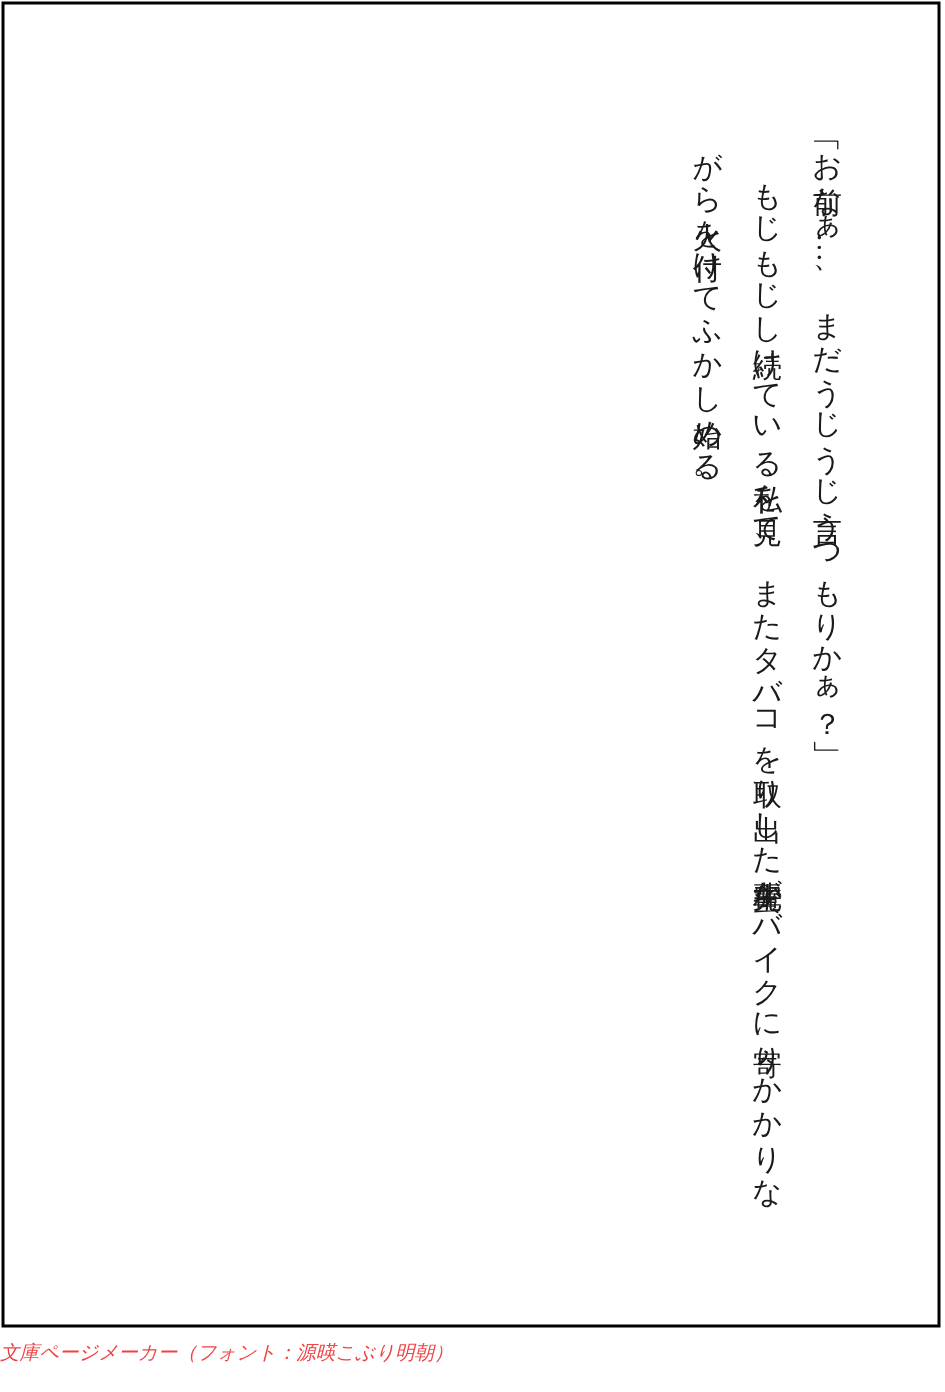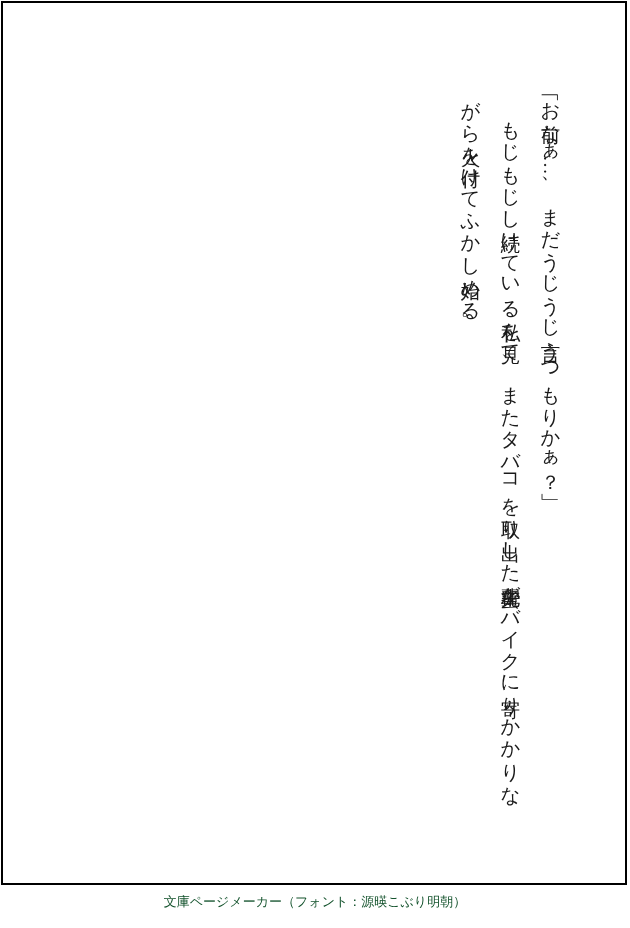--- a/index.html
+++ b/index.html
@@ -45,24 +45,25 @@
   }
   .vertical-text p.indented {
     text-indent: 1em;
   }
   
   .footer-caption {
     position: absolute;
     top: 892px;
     left: 0;
     width: 630px;
-    text-align: center;
+    text-align: left;
     font-size: 13px;
     line-height: 1.5;
-    color: #14532d;
+    color: #ef4444;
+    font-style: italic;
   }
 </style>
 </head>
 <body>
 
 <div class="page-frame"></div>
 
 <div class="vertical-text">
   <p>「お前なぁ…、まだうじうじ言うつもりかぁ？」</p>
   <p class="indented">もじもじし続けている私を見て、またタバコを取り出した蜜先輩がバイクに寄りかかりながら火を付けてふかし始める。</p>

